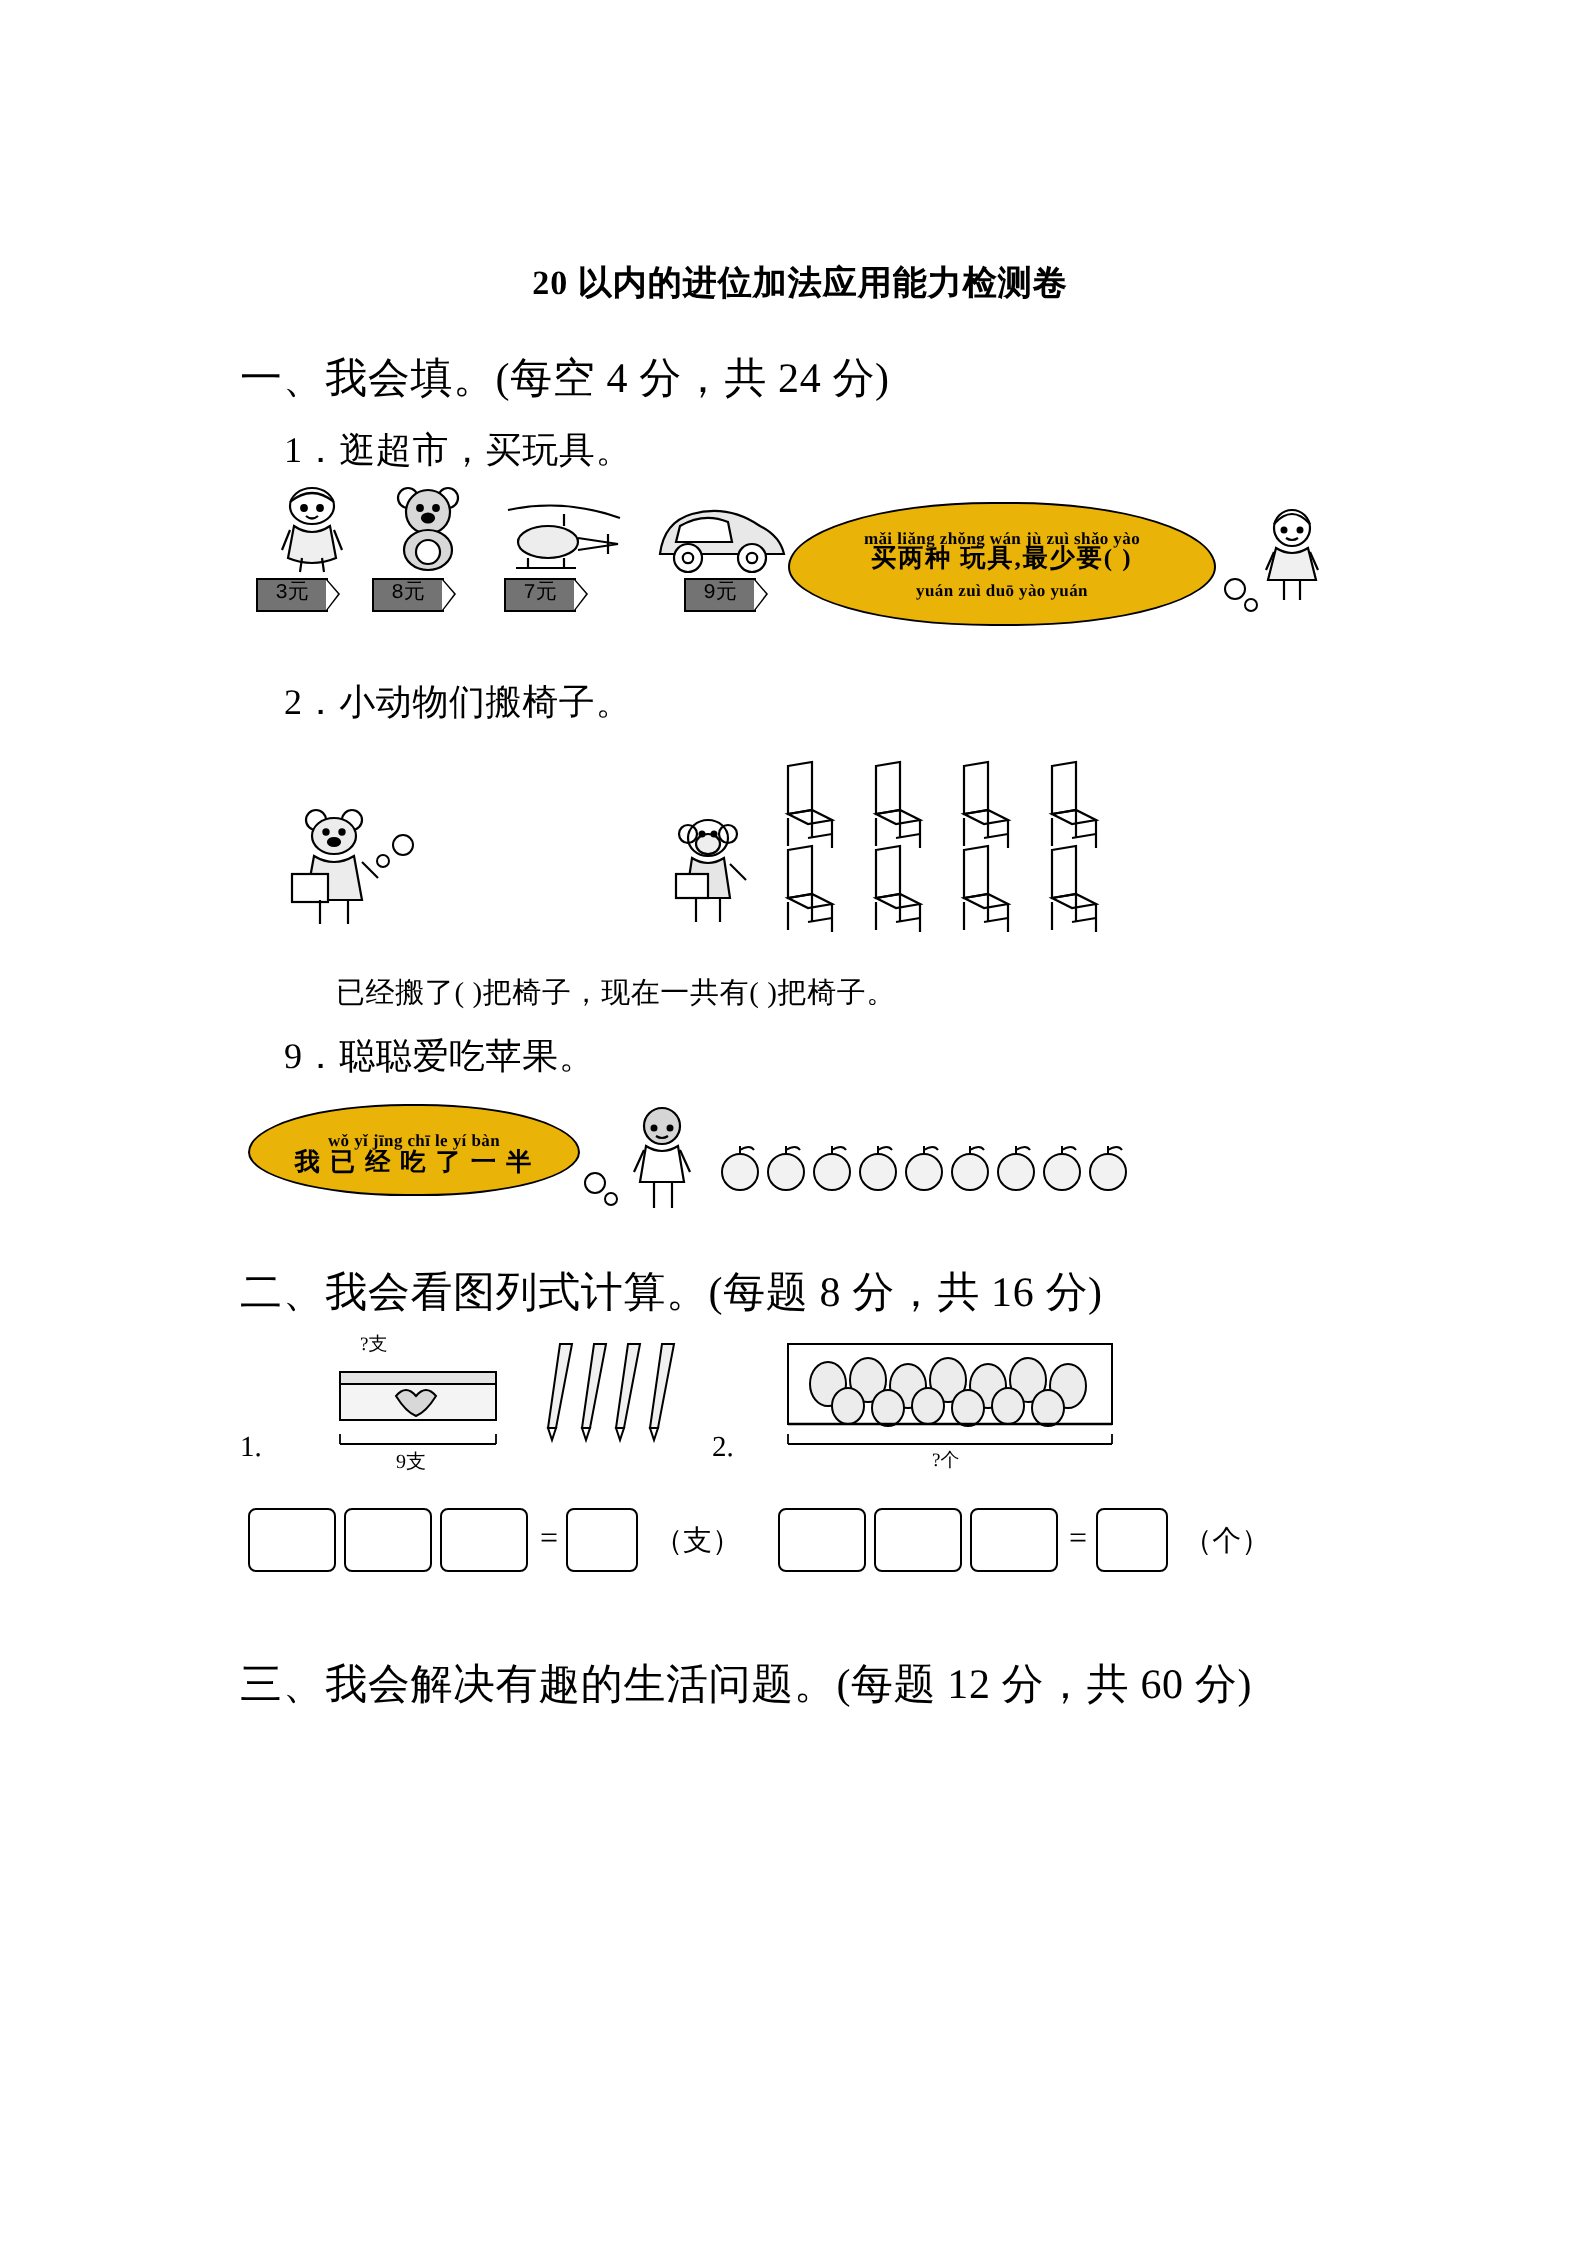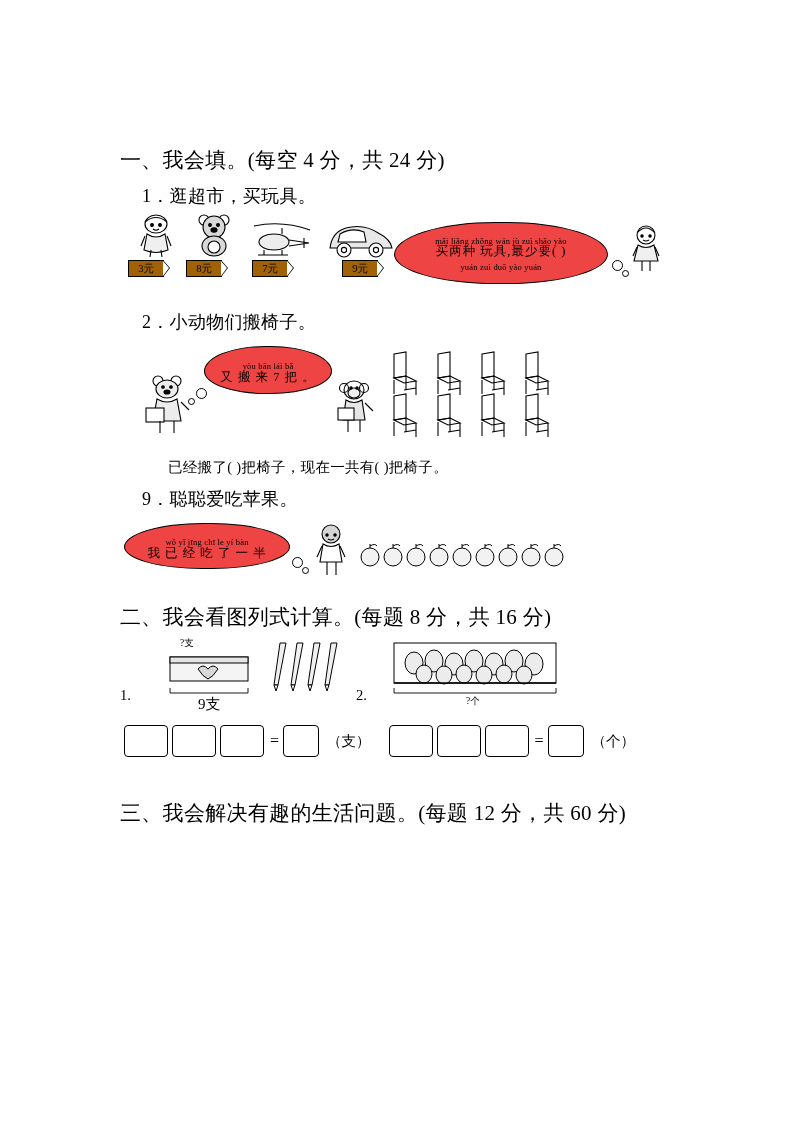--- a/index.html
+++ b/index.html
@@ -57,22 +57,22 @@
   }
 
   
   .price-tag {
     position: absolute;
     border: 1px solid #000;
     font-size: 10.5px;
     text-align: center;
     line-height: 15px;
     height: 15px;
-    background: #a16207;
-    font-family: Liberation Serif, serif;
+    background: #737373;
+    font-family: Liberation Mono, monospace;
   }
   .price-tag:after {
     content: "";
     position: absolute;
     right: -7px;
     top: -1px;
     width: 0; height: 0;
     border-top: 8px solid transparent;
     border-bottom: 9px solid transparent;
     border-left: 7px solid #000;
@@ -87,22 +87,23 @@
     border-bottom: 8px solid transparent;
     border-left: 6px solid #fff;
     z-index: 2;
   }
 
   
   .bubble {
     position: absolute;
     border: 1.3px solid #000;
     border-radius: 48% 46% 48% 46%;
-    background: #ef4444;
+    background: #eab308;
     box-sizing: border-box;
+    font-weight: bold;
   }
   .bubble .py {
     font-size: 8.5px;
     font-family: "Liberation Serif", serif;
     letter-spacing: 0.2px;
     white-space: nowrap;
   }
   .bubble .hz {
     font-size: 12.5px;
     letter-spacing: 1px;
@@ -142,20 +143,21 @@
   .unit { margin: 0 18px 0 4px; font-size: 14.5px; }
 
   svg { display: block; }
 </style>
 </head>
 <body>
 
 <div class="page">
   <div class="content">
 
+    <div class="doc-title">20 以内的进位加法应用能力检测卷</div>
 
     <div class="section-head">一、我会填。(每空 4 分，共 24 分)</div>
 
     <div class="q-line">1．逛超市，买玩具。</div>
 
     <div class="figure" style="height:88px;">
 
       <svg width="44" height="46" style="position:absolute;left:14px;top:0;">
         <g fill="none" stroke="#000" stroke-width="1.1">
           <ellipse cx="22" cy="12" rx="11" ry="9"></ellipse>
@@ -249,28 +251,20 @@
           <circle cx="19" cy="13" r="1.3" fill="#000"></circle>
           <circle cx="27" cy="13" r="1.3" fill="#000"></circle>
           <ellipse cx="23" cy="18" rx="3" ry="2" fill="#000"></ellipse>
           <path d="M13 25 q10 6 20 0 l4 22 -28 0 z" fill="#ececec"></path>
           <rect x="2" y="34" width="18" height="14" fill="#fff"></rect>
           <path d="M37 28 l8 8"></path>
           <path d="M16 47 l0 12 M30 47 l0 12"></path>
         </g>
       </svg>
 
-      <div class="bubble" style="left:84px;top:8px;width:128px;height:48px;border-radius:50%/55% 55% 50% 50%;">
-        <div class="bubble-inner" style="top:8px;">
-          <span class="py">yòu bān lái   bǎ</span>
-        </div>
-        <div class="bubble-inner" style="top:20px;">
-          <span class="hz">又 搬 来 7 把 。</span>
-        </div>
-      </div>
       <div class="tail" style="left:76px;top:50px;"></div>
       <div class="tail small" style="left:68px;top:60px;"></div>
 
       <svg width="48" height="66" style="position:absolute;left:214px;top:38px;">
         <g fill="none" stroke="#000" stroke-width="1.1">
           <circle cx="10" cy="12" r="4.5"></circle>
             <circle cx="30" cy="12" r="4.5"></circle>
           <ellipse cx="20" cy="14" rx="10" ry="9"></ellipse>
           <ellipse cx="20" cy="17" rx="6" ry="5" fill="#eee"></ellipse>
           <circle cx="17" cy="12" r="1.2" fill="#000"></circle>
@@ -408,21 +402,21 @@
       <span style="position:absolute;left:0px;top:50px;font-size:14.5px;">1.</span>
 
       <svg width="84" height="38" style="position:absolute;left:48px;top:12px;">
         <g fill="none" stroke="#000" stroke-width="1">
           <rect x="2" y="8" width="78" height="24" fill="#f4f4f4"></rect>
           <rect x="2" y="8" width="78" height="6" fill="#e4e4e4"></rect>
           <path d="M30 20 q5 -6 10 0 q5 -6 10 0 q-5 8 -10 10 q-5 -2 -10 -10 z" fill="#d8d8d8"></path>
         </g>
       </svg>
       <span style="position:absolute;left:60px;top:0px;font-size:9.5px;">?支</span>
-      <span style="position:absolute;left:78px;top:58px;font-size:15px;">9支</span>
+      <span style="position:absolute;left:78px;top:58px;font-size:10px;">9支</span>
       <svg width="84" height="8" style="position:absolute;left:48px;top:50px;">
         <path d="M2 1 l0 5 M2 6 l78 0 M80 1 l0 5" fill="none" stroke="#000" stroke-width="0.9"></path>
       </svg>
 
       <svg width="86" height="52" style="position:absolute;left:142px;top:4px;">
         <g fill="none" stroke="#000" stroke-width="1">
           <g>
               <path d="M18 2 l6 0 l-8 42 l-4 0 z" fill="#f0f0f0"></path>
               <path d="M12 44 l4 0 l-2 6 z" fill="#fff"></path>
             </g>

